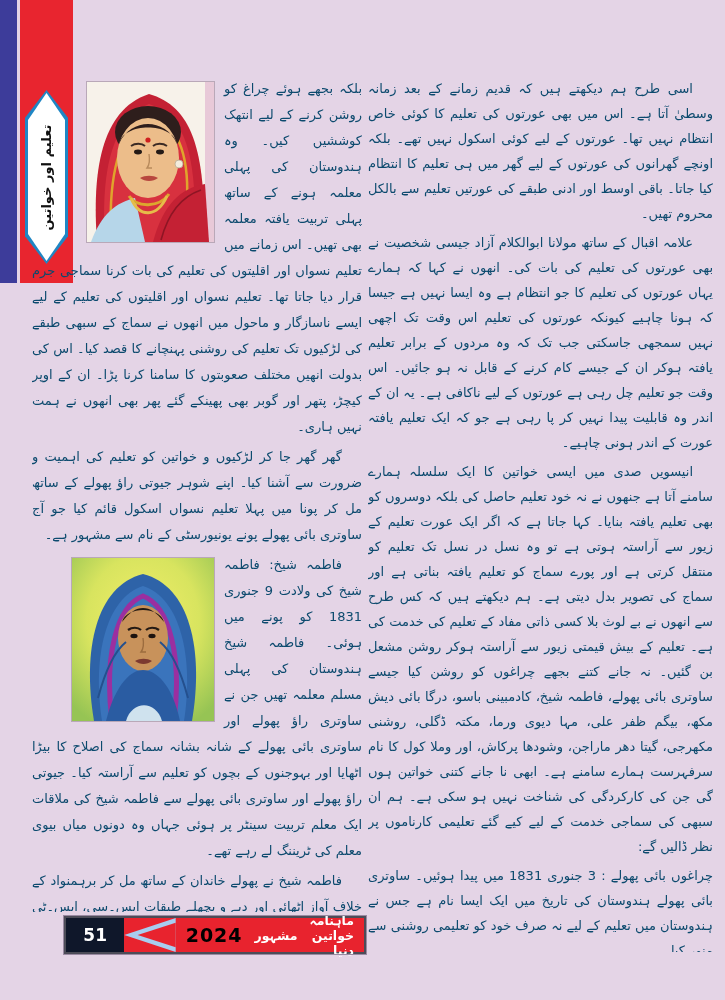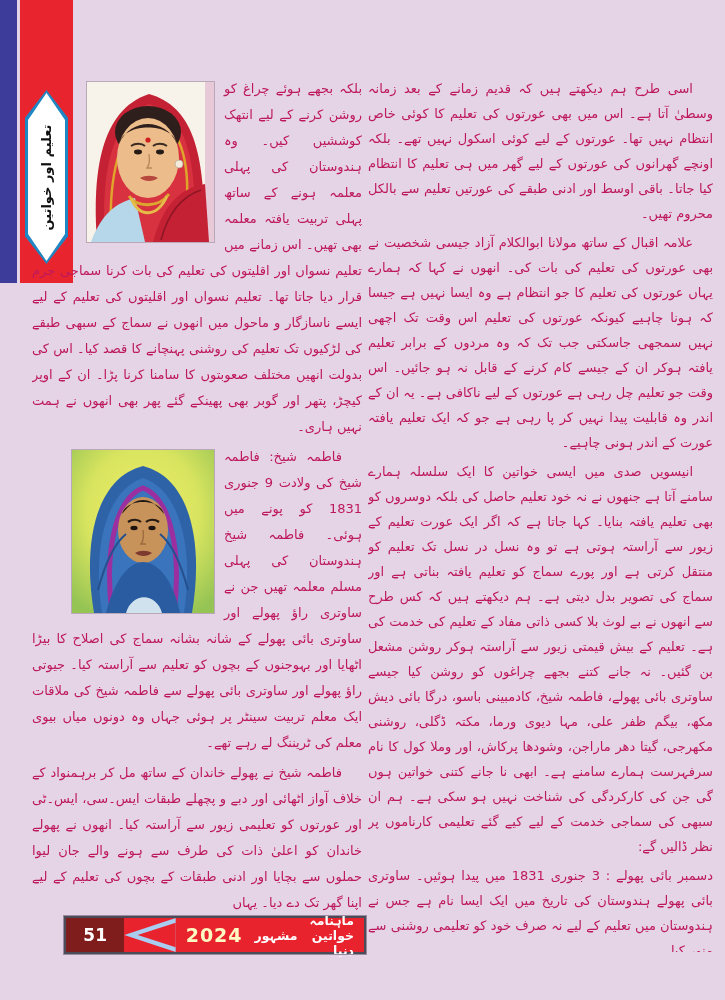--- a/index.html
+++ b/index.html
@@ -10,42 +10,42 @@
   .strip-red{position:absolute;left:20px;top:0;width:53px;height:283px;background:#e8252f;}
   
   .banner{position:absolute;left:25px;top:90px;width:43px;height:174px;}
   .banner-outer{position:absolute;inset:0;background:#1f86c4;
     clip-path:polygon(50% 0,100% 16%,100% 84%,50% 100%,0 84%,0 16%);}
   .banner-inner{position:absolute;inset:3px;background:#ffffff;
     clip-path:polygon(50% 0,100% 16%,100% 84%,50% 100%,0 84%,0 16%);}
   .banner-textwrap{position:absolute;inset:0;display:flex;align-items:center;justify-content:center;}
   .banner-text{transform:rotate(-90deg);white-space:nowrap;font-size:13px;font-weight:bold;color:#101010;}
   
-  .col{position:absolute;top:76px;color:#be185d;text-align:justify;overflow:hidden;}
+  .col{position:absolute;top:76px;color:#0c4a6e;text-align:justify;overflow:hidden;}
   .col-right{right:12px;width:345px;height:876px;font-size:13px;line-height:25px;}
   .col-left{left:32px;width:330px;height:836px;font-size:13px;line-height:26px;}
   .para{margin:0 0 4px 0;}
   .para.indent{text-indent:20px;}
   .lead{font-weight:normal;}
   
   .float-img{float:left;position:relative;box-sizing:border-box;}
   .float-1{width:127px;height:160px;margin:6px 10px 8px 55px;outline:1px solid #b9a8b8;}
   .float-2{width:142px;height:163px;margin:6px 10px 8px 40px;outline:1px solid #b9a8b8;}
   .float-img svg{display:block;width:100%;height:100%;}
   
   .footer{position:absolute;left:64px;top:916px;width:298px;height:34px;border:2px solid #4c4c58;
           outline:1px solid #9a8aa2;display:flex;direction:ltr;background:#e8232e;}
-  .f-page{width:68px;background:#7f1d1d;color:#ffffff;font-weight:bold;font-size:17px;
+  .f-page{width:68px;background:#0f172a;color:#ffffff;font-weight:bold;font-size:17px;
           display:flex;align-items:center;justify-content:center;}
   .f-chev{width:60px;background:#e8232e;position:relative;}
   .f-chev .tri{position:absolute;inset:0;background:#a8cdf0;clip-path:polygon(0 50%,100% 0,100% 100%);}
   .f-chev .tri-in{position:absolute;inset:0;background:#e8232e;clip-path:polygon(26% 50%,100% 14%,100% 86%);}
   .f-main{flex:1;display:flex;direction:rtl;align-items:center;gap:12px;padding:4px 10px;
           color:#ffffff;font-size:12.5px;font-weight:bold;}
-  .f-year{color:#fef9c3;font-size:19px;font-weight:bold;letter-spacing:1px;margin-right:auto;}
+  .f-year{color:#000000;font-size:19px;font-weight:bold;letter-spacing:1px;margin-right:auto;}
 </style>
 </head>
 <body>
 
 <div class="page">
 
   <div class="strip-blue"></div>
   <div class="strip-red"></div>
 
   <div class="banner">
@@ -60,21 +60,21 @@
     <p class="para indent">
       <span>اسی طرح ہم دیکھتے ہیں کہ قدیم زمانے کے بعد زمانہ وسطیٰ آتا ہے۔ اس میں بھی عورتوں کی تعلیم کا کوئی خاص انتظام نہیں تھا۔ عورتوں کے لیے کوئی اسکول نہیں تھے۔ بلکہ اونچے گھرانوں کی عورتوں کے لیے گھر میں ہی تعلیم کا انتظام کیا جاتا۔ باقی اوسط اور ادنی طبقے کی عورتیں تعلیم سے بالکل محروم تھیں۔</span>
     </p>
     <p class="para indent">
       <span>علامہ اقبال کے ساتھ مولانا ابوالکلام آزاد جیسی شخصیت نے بھی عورتوں کی تعلیم کی بات کی۔ انھوں نے کہا کہ ہمارے یہاں عورتوں کی تعلیم کا جو انتظام ہے وہ ایسا نہیں ہے جیسا کہ ہونا چاہیے کیونکہ عورتوں کی تعلیم اس وقت تک اچھی نہیں سمجھی جاسکتی جب تک کہ وہ مردوں کے برابر تعلیم یافتہ ہوکر ان کے جیسے کام کرنے کے قابل نہ ہو جائیں۔ اس وقت جو تعلیم چل رہی ہے عورتوں کے لیے ناکافی ہے۔ یہ ان کے اندر وہ قابلیت پیدا نہیں کر پا رہی ہے جو کہ ایک تعلیم یافتہ عورت کے اندر ہونی چاہیے۔</span>
     </p>
     <p class="para indent">
       <span>انیسویں صدی میں ایسی خواتین کا ایک سلسلہ ہمارے سامنے آتا ہے جنھوں نے نہ خود تعلیم حاصل کی بلکہ دوسروں کو بھی تعلیم یافتہ بنایا۔ کہا جاتا ہے کہ اگر ایک عورت تعلیم کے زیور سے آراستہ ہوتی ہے تو وہ نسل در نسل تک تعلیم کو منتقل کرتی ہے اور پورے سماج کو تعلیم یافتہ بناتی ہے اور سماج کی تصویر بدل دیتی ہے۔ ہم دیکھتے ہیں کہ کس طرح سے انھوں نے بے لوث بلا کسی ذاتی مفاد کے تعلیم کی خدمت کی ہے۔ تعلیم کے بیش قیمتی زیور سے آراستہ ہوکر روشن مشعل بن گئیں۔ نہ جانے کتنے بجھے چراغوں کو روشن کیا جیسے ساوتری بائی پھولے، فاطمہ شیخ، کادمبینی باسو، درگا بائی دیش مکھ، بیگم ظفر علی، مہا دیوی ورما، مکتہ ڈگلی، روشنی مکھرجی، گیتا دھر ماراجن، وشودھا پرکاش، اور وملا کول کا نام سرفہرست ہمارے سامنے ہے۔ ابھی نا جانے کتنی خواتین ہوں گی جن کی کارکردگی کی شناخت نہیں ہو سکی ہے۔ ہم ان سبھی کی سماجی خدمت کے لیے کیے گئے تعلیمی کارناموں پر نظر ڈالیں گے:</span>
     </p>
     <p class="para">
-      <b class="lead">دسمبر بائی پھولے :</b>
+      <b class="lead">چراغوں بائی پھولے :</b>
       <span>3 جنوری 1831 میں پیدا ہوئیں۔ ساوتری بائی پھولے ہندوستان کی تاریخ میں ایک ایسا نام ہے جس نے ہندوستان میں تعلیم کے لیے نہ صرف خود کو تعلیمی روشنی سے منور کیا</span>
     </p>
   </div>
 
   <div class="col col-left">
     <p class="para">
       <span class="float-img float-1">
         <svg viewBox="0 0 127 160">
           <rect x="0" y="0" width="127" height="160" fill="#f7f2ea"></rect>
           <rect x="118" y="0" width="9" height="160" fill="#e8c9d8"></rect>
@@ -93,20 +93,23 @@
           <path d="M53,96 C58,93 66,93 71,96 C66,100 58,100 53,96 Z" fill="#b8473e"></path>
           <circle cx="92" cy="82" r="4" fill="#f3ecdd" stroke="#b9ab92" stroke-width="0.8"></circle>
           <path d="M4,160 C14,132 30,120 48,116 L58,160 Z" fill="#b6d6e9"></path>
           <path d="M66,160 C76,122 94,106 118,102 L122,160 Z" fill="#c42134"></path>
           <path d="M74,158 C82,128 96,114 114,108" fill="none" stroke="#8e1524" stroke-width="1.6"></path>
           <path d="M42,114 C50,126 72,126 82,112" fill="none" stroke="#dca72e" stroke-width="3"></path>
           <path d="M44,116 C52,136 70,136 80,114" fill="none" stroke="#e6bc49" stroke-width="3"></path>
         </svg>
       </span>
       <span>بلکہ بجھے ہوئے چراغ کو روشن کرنے کے لیے انتھک کوششیں کیں۔ وہ ہندوستان کی پہلی معلمہ ہونے کے ساتھ پہلی تربیت یافتہ معلمہ بھی تھیں۔ اس زمانے میں تعلیم نسواں اور اقلیتوں کی تعلیم کی بات کرنا سماجی جرم قرار دیا جاتا تھا۔ تعلیم نسواں اور اقلیتوں کی تعلیم کے لیے ایسے ناسازگار و ماحول میں انھوں نے سماج کے سبھی طبقے کی لڑکیوں تک تعلیم کی روشنی پہنچانے کا قصد کیا۔ اس کی بدولت انھیں مختلف صعوبتوں کا سامنا کرنا پڑا۔ ان کے اوپر کیچڑ، پتھر اور گوبر بھی پھینکے گئے پھر بھی انھوں نے ہمت نہیں ہاری۔</span>
+    </p>
+    <p class="para indent">
+      <span>گھر گھر جا کر لڑکیوں و خواتین کو تعلیم کی اہمیت و ضرورت سے آشنا کیا۔ اپنے شوہر جیوتی راؤ پھولے کے ساتھ مل کر پونا میں پہلا تعلیم نسواں اسکول قائم کیا جو آج ساوتری بائی پھولے پونے یونیورسٹی کے نام سے مشہور ہے۔</span>
     </p>
     <p class="para indent">
       <span class="float-img float-2">
         <svg viewBox="0 0 142 163">
           <defs>
             <radialGradient id="fg" cx="50%" cy="38%" r="72%">
               <stop offset="0%" stop-color="#f2ee68"></stop>
               <stop offset="55%" stop-color="#d8e45f"></stop>
               <stop offset="100%" stop-color="#96c454"></stop>
             </radialGradient>

